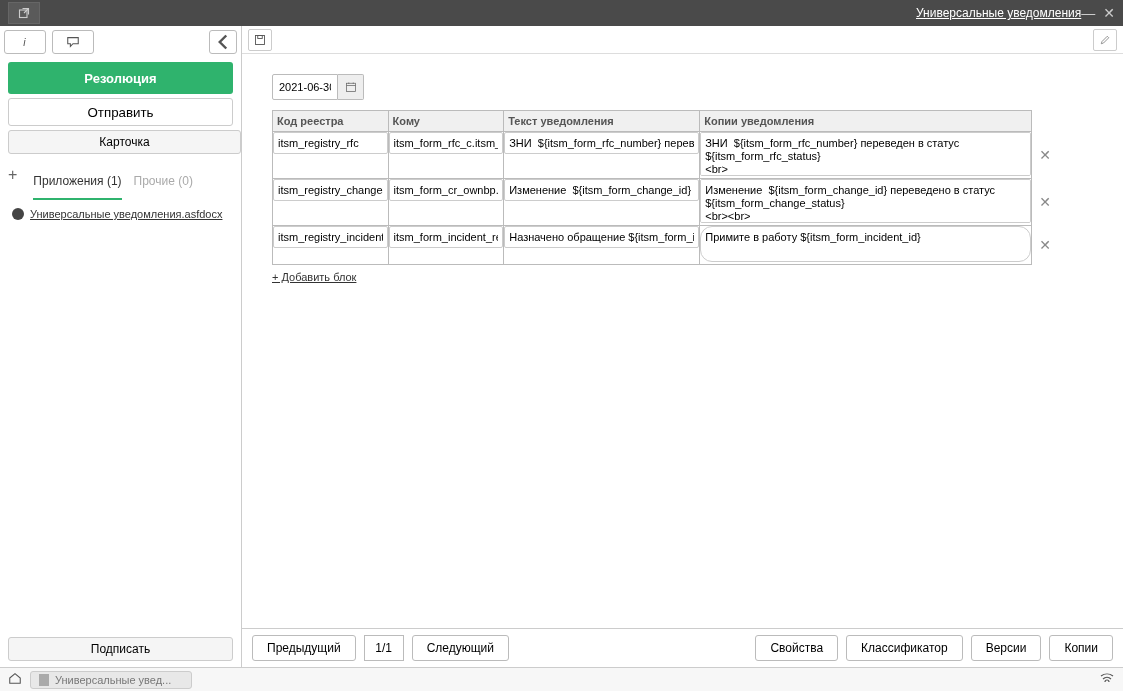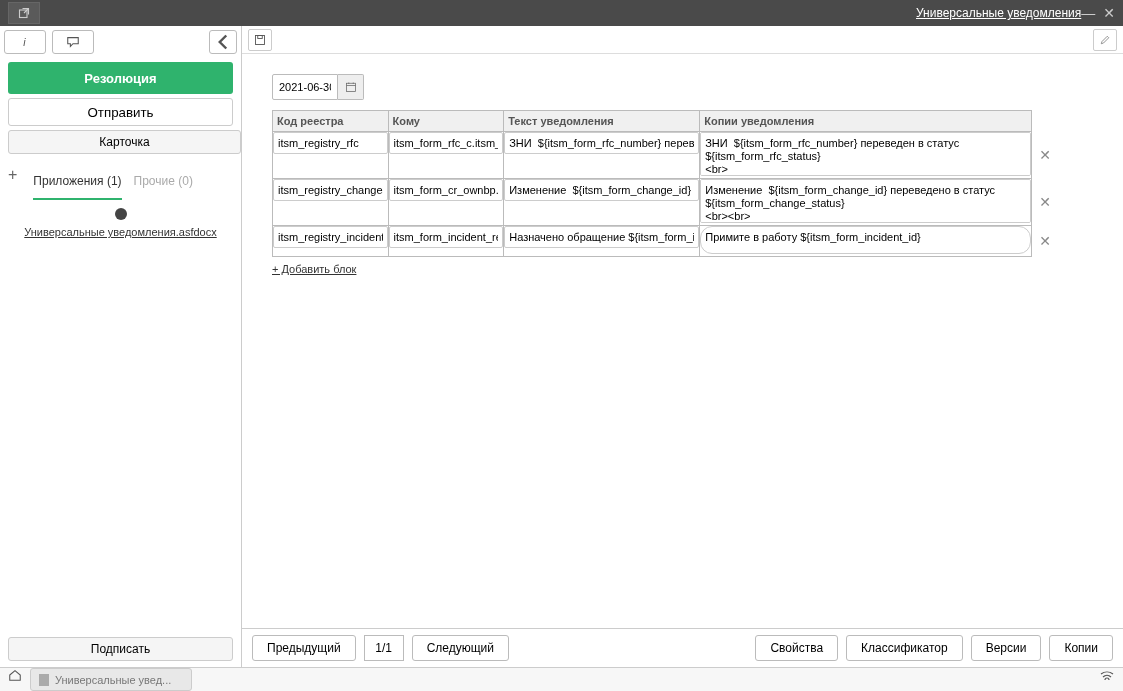--- a/index.html
+++ b/index.html
@@ -23,21 +23,21 @@
     .send-btn { margin: 0 8px 4px 8px; height: 28px; background: #fff; border: 1px solid #ccc; border-radius: 3px; cursor: pointer; }
     .card-btn { margin: 0 0 8px 8px; height: 24px; background: #f5f5f5; border: 1px solid #ccc; border-radius: 3px; cursor: pointer; font-size: 12px; }
     
     .sidebar-section { display: flex; gap: 12px; padding: 4px 8px 0 8px; font-size: 12px; border-bottom: none; }
     .plus-icon { font-size: 16px; color: #666; cursor: pointer; margin-right: 4px; }
     .section-tab { padding: 8px 0 10px 0; cursor: pointer; color: #333; }
     .section-tab.active { border-bottom: 2px solid #2fb36d; color: #333; }
     .section-tab.inactive { color: #aaa; }
     
     .attachment-list { padding: 8px 12px; flex: 1; }
-    .attachment-item { display: flex; align-items: center; gap: 6px; flex-direction: column; }
+    .attachment-item { display: flex; gap: 6px; }
     .attachment-item .dot { width: 12px; height: 12px; border-radius: 50%; background: #444; }
     .attachment-item a { color: #333; text-decoration: underline; font-size: 11px; }
     
     .sign-btn { margin: 6px 8px; height: 24px; background: #f5f5f5; border: 1px solid #ccc; border-radius: 3px; cursor: pointer; font-size: 12px; }
     
     .content { flex: 1; display: flex; flex-direction: column; }
     .content-toolbar { height: 28px; border-bottom: 1px solid #ddd; display: flex; align-items: center; padding: 0 6px; }
     .toolbar-btn { width: 24px; height: 22px; border: 1px solid #ccc; border-radius: 2px; display: flex; align-items: center; justify-content: center; cursor: pointer; background: #fff; }
     .toolbar-right { margin-left: auto; }
     
@@ -59,21 +59,21 @@
     .row-delete { position: absolute; right: -20px; top: 50%; transform: translateY(-50%); color: #888; cursor: pointer; font-size: 14px; }
     table.data td { position: relative; }
     
     .add-block { margin-top: 6px; font-size: 11px; color: #333; text-decoration: underline; cursor: pointer; }
     
     .content-footer { border-top: 1px solid #ccc; padding: 6px 10px; display: flex; align-items: center; gap: 8px; }
     .footer-btn { height: 26px; padding: 0 14px; border: 1px solid #bbb; border-radius: 3px; background: #fff; cursor: pointer; font-size: 12px; }
     .page-input { width: 40px; height: 26px; border: 1px solid #bbb; text-align: center; font-size: 12px; }
     .footer-spacer { flex: 1; }
     
-    .statusbar { height: 24px; border-top: 1px solid #ccc; background: #f7f7f7; display: flex; padding: 0 8px; gap: 8px; }
+    .statusbar { height: 24px; border-top: 1px solid #ccc; background: #f7f7f7; display: flex; align-items: center; padding: 0 8px; gap: 8px; }
     .home-icon { cursor: pointer; }
     .breadcrumb-tab { background: #e8e8e8; border: 1px solid #ccc; border-radius: 3px; padding: 2px 20px 2px 8px; font-size: 11px; display: flex; align-items: center; gap: 6px; color: #777; }
     .breadcrumb-tab .doc-icon { width: 10px; height: 12px; background: #aaa; }
     .wifi-icon { margin-left: auto; }
   </style>
 </head>
 <body>
 
 <div class="titlebar">
   <div class="titlebar-left">
@@ -173,21 +173,21 @@
             <td><input value="itsm_registry_changes" style=""></td>
             <td><input value="itsm_form_cr_ownbp.itsm" style=""></td>
             <td><input value="Изменение  ${itsm_form_change_id} переведено" style=""></td>
             <td><textarea id="ta1" style="">Изменение  ${itsm_form_change_id} переведено в статус ${itsm_form_change_status}
 &lt;br&gt;&lt;br&gt;</textarea><span class="row-delete">✕</span></td>
           </tr>
           <tr>
             <td><input value="itsm_registry_incidents" style=""></td>
             <td><input value="itsm_form_incident_resp" style=""></td>
             <td><input value="Назначено обращение ${itsm_form_incident_id}" style=""></td>
-            <td><textarea id="ta2" style="height: 28px; border-radius: 12px;">Примите в работу ${itsm_form_incident_id}</textarea><span class="row-delete">✕</span></td>
+            <td><textarea id="ta2" style="height: 36px; border-radius: 12px;">Примите в работу ${itsm_form_incident_id}</textarea><span class="row-delete">✕</span></td>
           </tr>
         </tbody>
       </table>
       </div>
       <div class="add-block">+ Добавить блок</div>
     </div>
     <div class="content-footer">
       <button class="footer-btn">Предыдущий</button>
       <input class="page-input" value="1/1" style="">
       <button class="footer-btn">Следующий</button>

